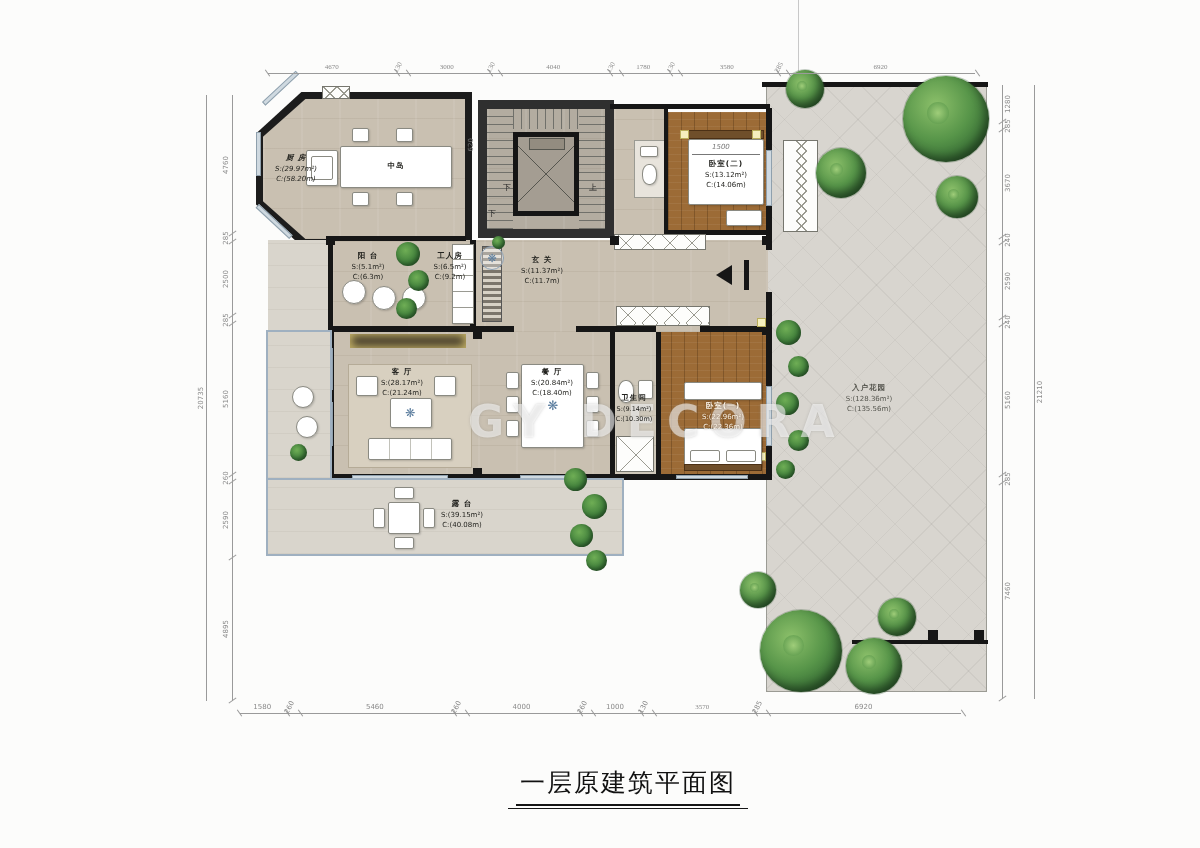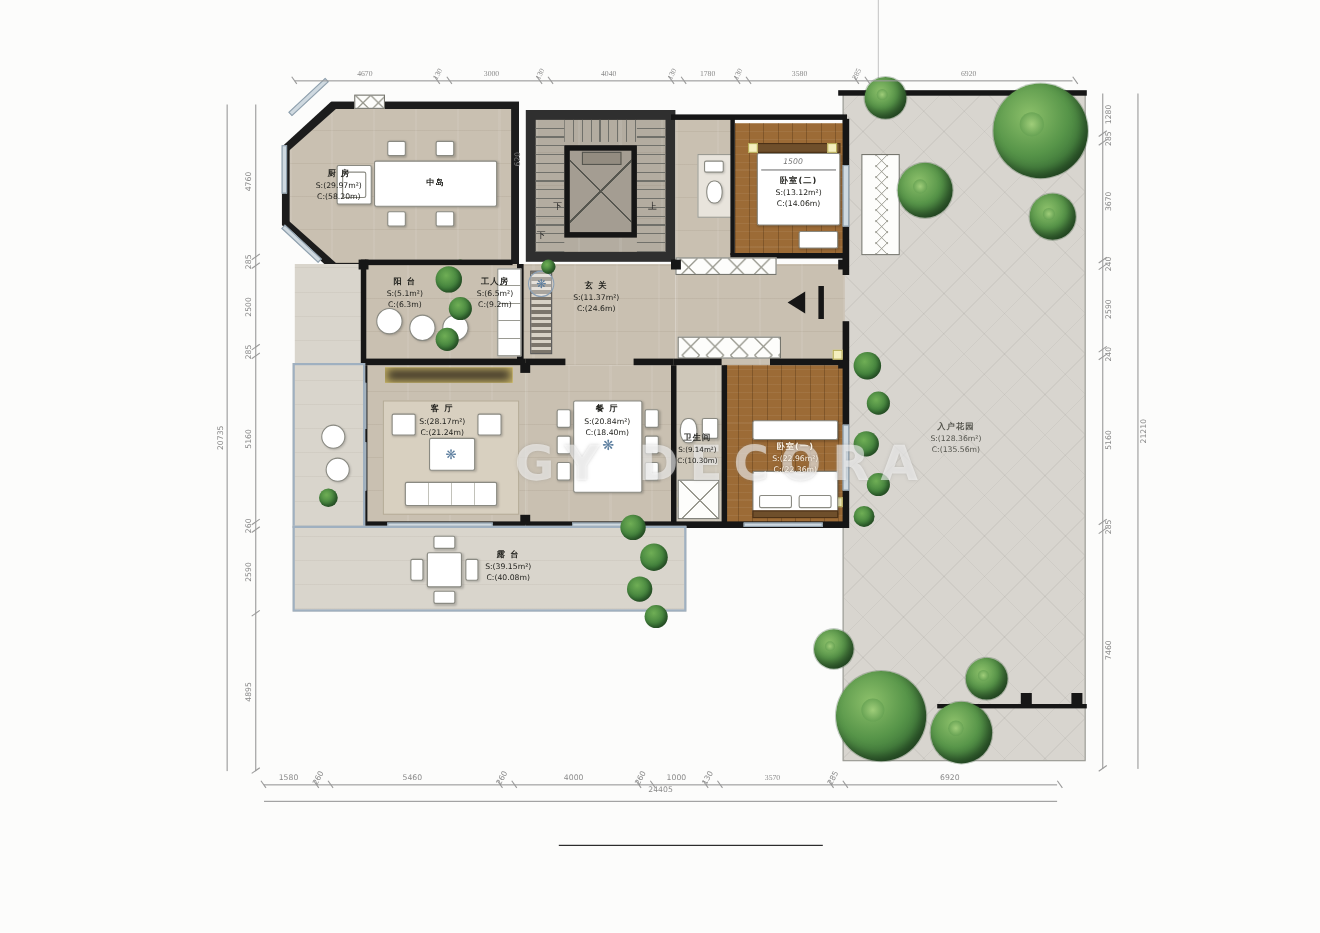--- a/index.html
+++ b/index.html
@@ -276,42 +276,42 @@
   <div class="tree" style="left:816px;top:148px;width:50px;height:50px;"></div>
   <div class="tree" style="left:936px;top:176px;width:42px;height:42px;"></div>
   <div class="tree" style="left:786px;top:70px;width:38px;height:38px;"></div>
   <div class="tree" style="left:760px;top:610px;width:82px;height:82px;"></div>
   <div class="tree" style="left:846px;top:638px;width:56px;height:56px;"></div>
   <div class="tree" style="left:878px;top:598px;width:38px;height:38px;"></div>
   <div class="tree" style="left:740px;top:572px;width:36px;height:36px;"></div>
 
   <div class="watermark" style="left:468px;top:396px;">GY DECORA</div>
 
-  <div class="rlabel" style="left:276px;top:152px;width:64px;">
+  <div class="rlabel" style="left:264px;top:152px;width:64px;font-style:italic;">
     <span class="rname">厨 房</span>
     <span>S:(29.97m²)</span>
     <span>C:(58.20m)</span>
   </div>
   <div class="rlabel" style="left:368px;top:160px;width:56px;">
     <span class="rname">中岛</span>
   </div>
   <div class="rlabel" style="left:340px;top:250px;width:56px;">
     <span class="rname">阳 台</span>
     <span>S:(5.1m²)</span>
     <span>C:(6.3m)</span>
   </div>
   <div class="rlabel" style="left:424px;top:250px;width:52px;">
     <span class="rname">工人房</span>
     <span>S:(6.5m²)</span>
     <span>C:(9.2m)</span>
   </div>
   <div class="rlabel" style="left:510px;top:254px;width:64px;">
     <span class="rname">玄 关</span>
     <span>S:(11.37m²)</span>
-    <span>C:(24.6m)</span>
+    <span>C:(11.7m)</span>
   </div>
   <div class="rlabel" style="left:370px;top:366px;width:64px;">
     <span class="rname">客 厅</span>
     <span>S:(28.17m²)</span>
     <span>C:(21.24m)</span>
   </div>
   <div class="rlabel" style="left:520px;top:366px;width:64px;">
     <span class="rname">餐 厅</span>
     <span>S:(20.84m²)</span>
     <span>C:(18.40m)</span>
@@ -408,21 +408,20 @@
         <span>3570</span>
       </div>
     <div class="seg rot" style="flex:285;">
         <span>285</span>
       </div>
     <div class="seg" style="flex:6920;">
         <span>6920</span>
       </div>
   </div>
 
-  <div class="dimtotal-h" style="left:240px;top:714px;width:721px;height:14px;"><span>24405</span></div>
 
   <div class="dimvtotal lineR" style="left:198px;top:95px;width:8px;height:606px;">
       <span>20735</span>
     </div>
   <div class="dimcol lineR" style="left:216px;top:95px;width:16px;height:606px;">
     <div class="seg" style="flex:4760;">
         <span>4760</span>
       </div>
     <div class="seg" style="flex:285;">
         <span>285</span>
@@ -474,16 +473,17 @@
       </div>
     <div class="seg" style="flex:7460;">
         <span>7460</span>
       </div>
   </div>
   <div class="dimvtotal lineL" style="left:1034px;top:85px;width:8px;height:614px;">
       <span>21210</span>
     </div>
 
   <div class="titleblock" style="left:508px;top:766px;width:240px;">
+    <div class="tmain">一层原建筑平面图</div>
     <div class="tline2"></div>
   </div>
 
 </div>
 
 </body></html>

